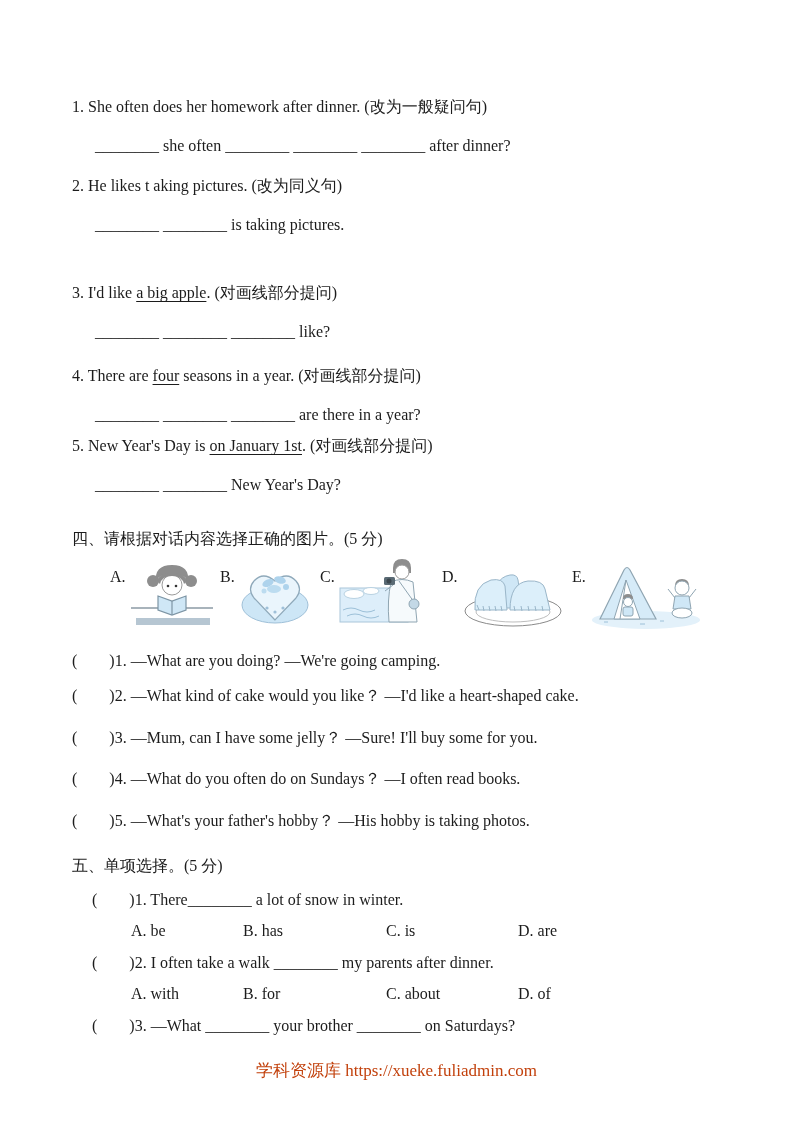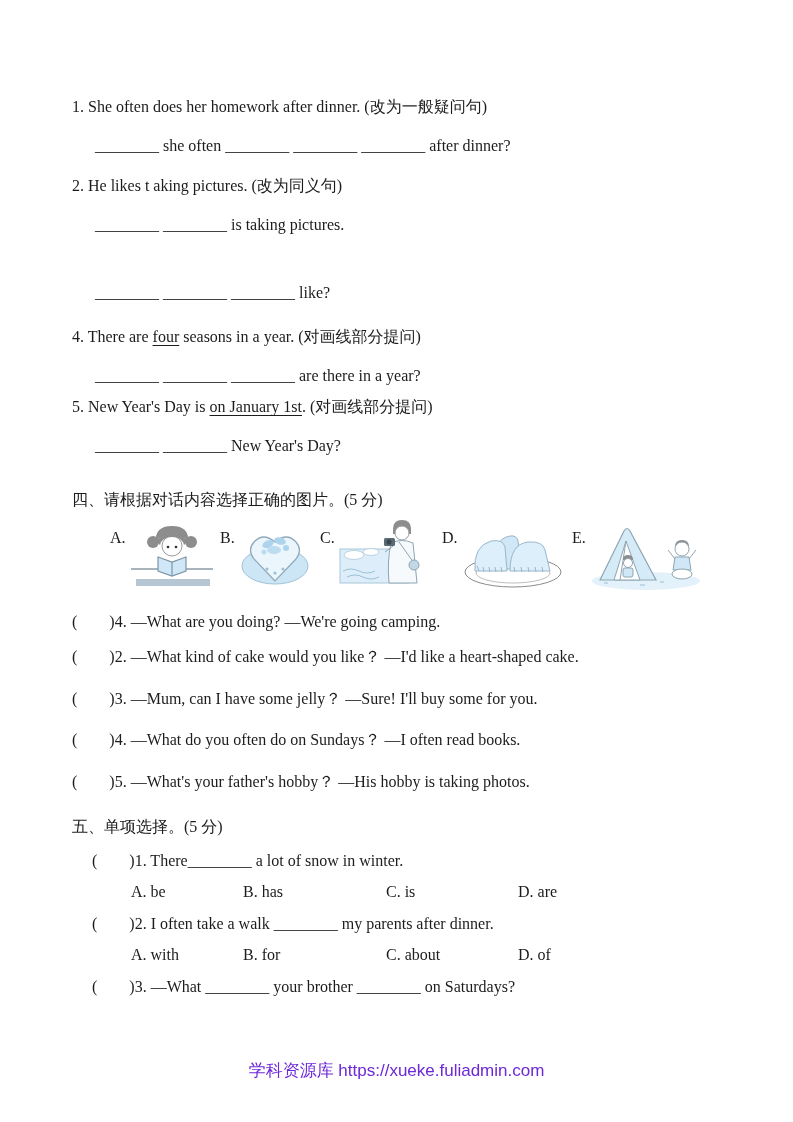--- a/index.html
+++ b/index.html
@@ -55,37 +55,38 @@
   }
   .opts span:nth-child(1) { width: 112px; }
   .opts span:nth-child(2) { width: 143px; }
   .opts span:nth-child(3) { width: 132px; }
   .footer {
     position: absolute;
     top: 1058px;
     left: 0;
     width: 100%;
     text-align: center;
-    color: #6d28d9;
-    font-family: Liberation Sans, sans-serif;
+    color: #c2410c;
+    font-family: Liberation Serif, serif;
     font-size: 17px;
   }
 </style>
 </head>
 <body>
 
 <div class="page">
   <div class="content">
 
     <div class="rw-q"><span>1. She often does her homework after dinner.</span><span class="ul"></span><span> (改为一般疑问句)</span></div>
     <div class="rw-a mb14">________ she often ________ ________ ________ after dinner?</div>
 
     <div class="rw-q"><span>2. He likes t aking pictures.</span><span class="ul"></span><span> (改为同义句)</span></div>
     <div class="rw-a mb42">________ ________ is taking pictures.</div>
 
+    <div class="rw-q"><span>3. I'd like </span><span class="ul">a big apple</span><span>. (对画线部分提问)</span></div>
     <div class="rw-a mb7">________ ________ ________ like?</div>
 
     <div class="rw-q"><span>4. There are </span><span class="ul">four</span><span> seasons in a year. (对画线部分提问)</span></div>
     <div class="rw-a mb5">________ ________ ________ are there in a year?</div>
 
     <div class="rw-q"><span>5. New Year's Day is </span><span class="ul">on January 1st</span><span>. (对画线部分提问)</span></div>
     <div class="rw-a mb12">________ ________ New Year's Day?</div>
 
     <div class="sec-title">四、请根据对话内容选择正确的图片。(5 分)</div>
 
@@ -166,21 +167,21 @@
           <circle cx="92" cy="30" r="7" fill="#ffffff" stroke="#8fa5b2"></circle>
           <line x1="85" y1="40" x2="78" y2="31" stroke="#8fa5b2"></line>
           <line x1="99" y1="40" x2="106" y2="31" stroke="#8fa5b2"></line>
           <path d="M85 38 L99 38 L101 51 L83 51 Z" fill="#cfe7f6" stroke="#8fa5b2"></path>
           <ellipse cx="92" cy="55" rx="10" ry="5" fill="#ffffff" stroke="#8fa5b2"></ellipse>
           <path d="M14 64 L18 64 M50 66 L55 66 M70 63 L74 63" stroke="#9cc0d8" fill="none"></path>
         </svg>
       </div>
     </div>
 
-    <div class="dlg dgap1">(　　)4. —What are you doing? —We're going camping.</div>
+    <div class="dlg dgap1">(　　)1. —What are you doing? —We're going camping.</div>
     <div class="dlg dgap2">(　　)2. —What kind of cake would you like？ —I'd like a heart-shaped cake.</div>
     <div class="dlg dgap3">(　　)3. —Mum, can I have some jelly？ —Sure! I'll buy some for you.</div>
     <div class="dlg dgap4">(　　)4. —What do you often do on Sundays？ —I often read books.</div>
     <div class="dlg dgap5">(　　)5. —What's your father's hobby？ —His hobby is taking photos.</div>
 
     <div class="sec-title t5">五、单项选择。(5 分)</div>
 
     <div class="mc-stem">(　　)1. There________ a lot of snow in winter.</div>
     <div class="opts">
       <span>A. be</span>

